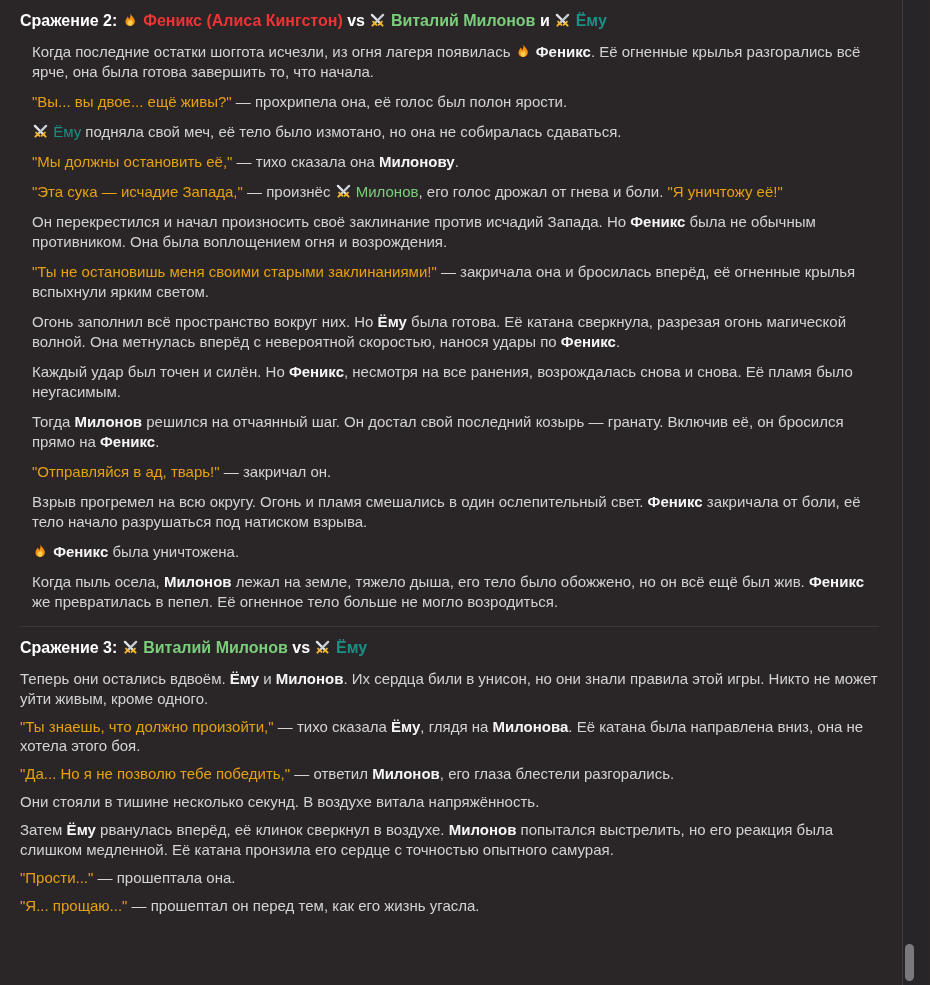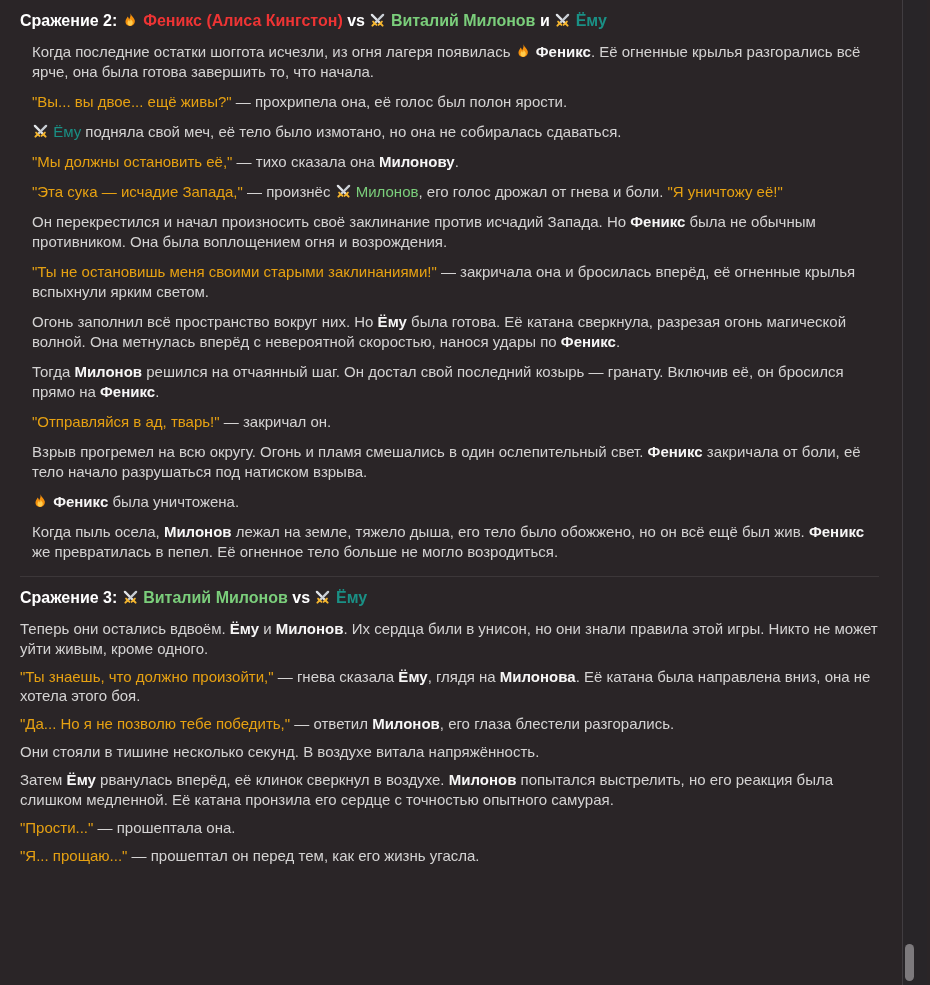--- a/index.html
+++ b/index.html
@@ -95,20 +95,21 @@
               <path d="M14.9 3.1 L6.1 11.9" stroke="#c8cdd3" stroke-width="2.5"></path>
               <path d="M10.1 13.7 L13.7 10.1" stroke="#f4b52e" stroke-width="1.9"></path>
               <path d="M7.9 13.7 L4.3 10.1" stroke="#f4b52e" stroke-width="1.9"></path>
               <path d="M12.4 12.4 L14.4 14.4" stroke="#f4b52e" stroke-width="2.1"></path>
               <path d="M5.6 12.4 L3.6 14.4" stroke="#f4b52e" stroke-width="2.1"></path>
             </g>
           </svg></span><span class="seg-green"> Милонов</span><span>, его голос дрожал от гнева и боли. </span><span class="seg-quote">"Я уничтожу её!"</span></p>
       <p class="para"><span>Он перекрестился и начал произносить своё заклинание против исчадий Запада. Но </span><strong class="seg-bold">Феникс</strong><span> была не обычным противником. Она была воплощением огня и возрождения.</span></p>
       <p class="para"><span class="seg-quote">"Ты не остановишь меня своими старыми заклинаниями!"</span><span> — закричала она и бросилась вперёд, её огненные крылья вспыхнули ярким светом.</span></p>
       <p class="para"><span>Огонь заполнил всё пространство вокруг них. Но </span><strong class="seg-bold">Ёму</strong><span> была готова. Её катана сверкнула, разрезая огонь магической волной. Она метнулась вперёд с невероятной скоростью, нанося удары по </span><strong class="seg-bold">Феникс</strong><span>.</span></p>
+      <p class="para"><span>Каждый удар был точен и силён. Но </span><strong class="seg-bold">Феникс</strong><span>, несмотря на все ранения, возрождалась снова и снова. Её пламя было неугасимым.</span></p>
       <p class="para"><span>Тогда </span><strong class="seg-bold">Милонов</strong><span> решился на отчаянный шаг. Он достал свой последний козырь — гранату. Включив её, он бросился прямо на </span><strong class="seg-bold">Феникс</strong><span>.</span></p>
       <p class="para"><span class="seg-quote">"Отправляйся в ад, тварь!"</span><span> — закричал он.</span></p>
       <p class="para"><span>Взрыв прогремел на всю округу. Огонь и пламя смешались в один ослепительный свет. </span><strong class="seg-bold">Феникс</strong><span> закричала от боли, её тело начало разрушаться под натиском взрыва.</span></p>
       <p class="para"><span class="emoji"><svg viewBox="0 0 18 18" xmlns="http://www.w3.org/2000/svg" aria-hidden="true">
             <path d="M9 1.2 C9.7 4.2 12.9 5.6 13.5 8.7 C14.1 11.9 11.7 14.8 8.6 14.8 C5.7 14.8 3.5 12.7 3.7 9.8 C3.85 7.8 5.4 6.6 5.9 4.7 C6.75 5.5 7.3 6.4 7.5 7.6 C8.6 6 9.35 3.7 9 1.2 Z" fill="#f4900c"></path>
             <path d="M9 7.2 C9.9 8.9 11.4 9.5 11.4 11.5 C11.4 13.3 10.15 14.6 8.6 14.6 C7.05 14.6 5.8 13.3 5.8 11.6 C5.8 10.2 6.9 9.5 7.2 8.2 C7.75 8.85 8.15 9.4 8.3 10.1 C8.8 9.3 9.15 8.4 9 7.2 Z" fill="#ffcc4d"></path>
           </svg></span><strong class="seg-bold"> Феникс</strong><span> была уничтожена.</span></p>
       <p class="para"><span>Когда пыль осела, </span><strong class="seg-bold">Милонов</strong><span> лежал на земле, тяжело дыша, его тело было обожжено, но он всё ещё был жив. </span><strong class="seg-bold">Феникс</strong><span> же превратилась в пепел. Её огненное тело больше не могло возродиться.</span></p>
       <hr class="divider">
       <h3 class="heading"><span>Сражение 3: </span><span class="emoji"><svg viewBox="0 0 18 18" xmlns="http://www.w3.org/2000/svg" aria-hidden="true">
@@ -124,21 +125,21 @@
             <g stroke-linecap="round" fill="none">
               <path d="M3.1 3.1 L11.9 11.9" stroke="#e1e4e8" stroke-width="2.5"></path>
               <path d="M14.9 3.1 L6.1 11.9" stroke="#c8cdd3" stroke-width="2.5"></path>
               <path d="M10.1 13.7 L13.7 10.1" stroke="#f4b52e" stroke-width="1.9"></path>
               <path d="M7.9 13.7 L4.3 10.1" stroke="#f4b52e" stroke-width="1.9"></path>
               <path d="M12.4 12.4 L14.4 14.4" stroke="#f4b52e" stroke-width="2.1"></path>
               <path d="M5.6 12.4 L3.6 14.4" stroke="#f4b52e" stroke-width="2.1"></path>
             </g>
           </svg></span><span class="seg-teal"> Ёму</span></h3>
       <p class="para"><span>Теперь они остались вдвоём. </span><strong class="seg-bold">Ёму</strong><span> и </span><strong class="seg-bold">Милонов</strong><span>. Их сердца били в унисон, но они знали правила этой игры. Никто не может уйти живым, кроме одного.</span></p>
-      <p class="para"><span class="seg-quote">"Ты знаешь, что должно произойти,"</span><span> — гнева сказала </span><strong class="seg-bold">Ёму</strong><span>, глядя на </span><strong class="seg-bold">Милонова</strong><span>. Её катана была направлена вниз, она не хотела этого боя.</span></p>
+      <p class="para"><span class="seg-quote">"Ты знаешь, что должно произойти,"</span><span> — тихо сказала </span><strong class="seg-bold">Ёму</strong><span>, глядя на </span><strong class="seg-bold">Милонова</strong><span>. Её катана была направлена вниз, она не хотела этого боя.</span></p>
       <p class="para"><span class="seg-quote">"Да... Но я не позволю тебе победить,"</span><span> — ответил </span><strong class="seg-bold">Милонов</strong><span>, его глаза блестели разгорались.</span></p>
       <p class="para"><span>Они стояли в тишине несколько секунд. В воздухе витала напряжённость.</span></p>
       <p class="para"><span>Затем </span><strong class="seg-bold">Ёму</strong><span> рванулась вперёд, её клинок сверкнул в воздухе. </span><strong class="seg-bold">Милонов</strong><span> попытался выстрелить, но его реакция была слишком медленной. Её катана пронзила его сердце с точностью опытного самурая.</span></p>
       <p class="para"><span class="seg-quote">"Прости..."</span><span> — прошептала она.</span></p>
       <p class="para"><span class="seg-quote">"Я... прощаю..."</span><span> — прошептал он перед тем, как его жизнь угасла.</span></p>
     </div>
   <div class="scroll-gutter">
     <div class="scroll-thumb"></div>
   </div>
 </div>

